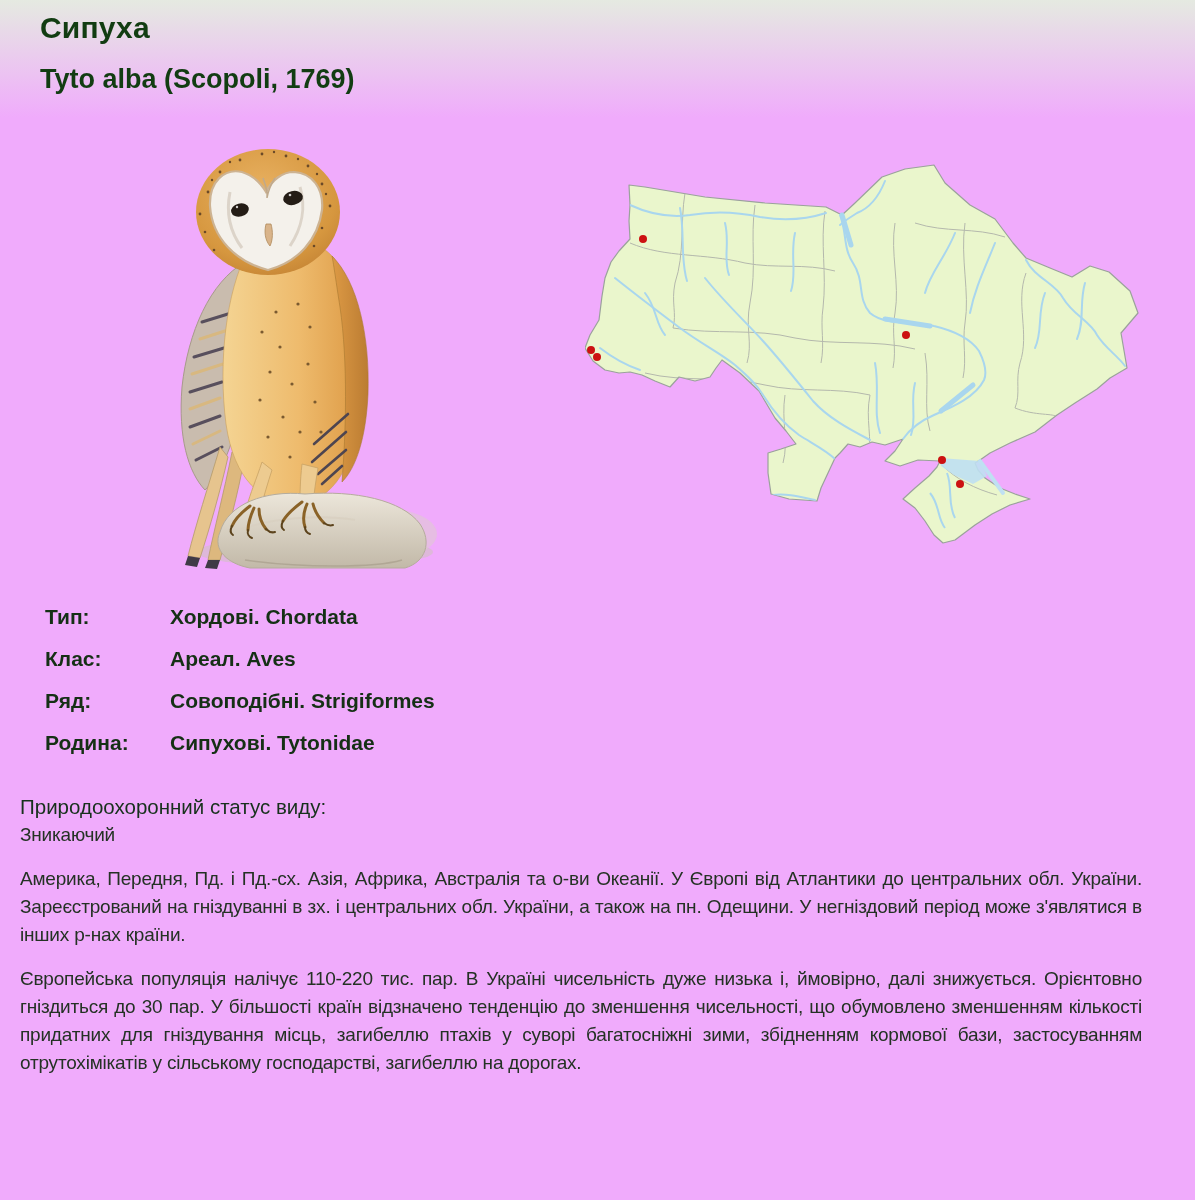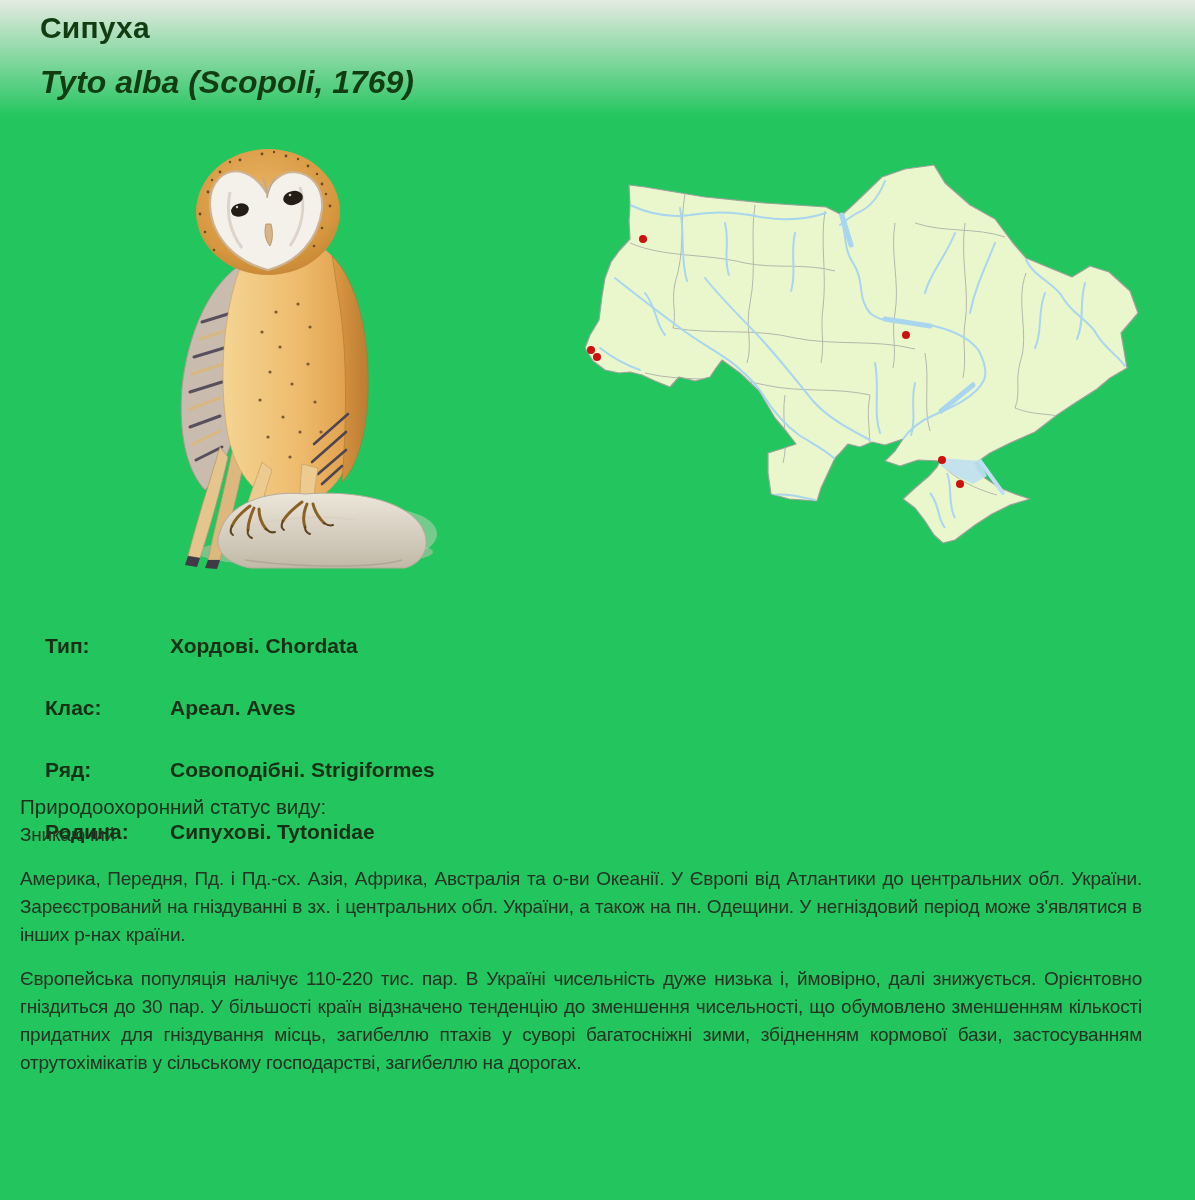--- a/index.html
+++ b/index.html
@@ -12,45 +12,45 @@
     --water-fill:#bfe0f2;
     --mapborder:#aeb1a9;
     --coast:#9aa29b;
     --dot-color:#cc1111;
   }
   *{margin:0;padding:0;box-sizing:border-box;}
   html,body{background:#fff;}
   #page{
     position:relative;
     width:1195px;height:1200px;
-    background:#22c55e;
+    background:#f0abfc;
     overflow:hidden;
     font-family:"Liberation Sans","DejaVu Sans",sans-serif;
     color:var(--body-color);
   }
   #topgrad{
     position:absolute;left:0;top:0;width:1195px;height:118px;
     background:linear-gradient(to bottom,var(--bg-top) 0%, rgba(255,255,255,0) 100%);
   }
   .title{
     position:absolute;left:40px;top:11px;
     font-size:30px;font-weight:bold;color:var(--title-color);
     letter-spacing:.2px;
   }
   .latin{
     position:absolute;left:40px;top:64px;
-    font-size:32px;font-weight:bold;font-style:italic;color:var(--title-color);
+    font-size:27px;font-weight:bold;color:var(--title-color);
   }
   #owl-illustration{position:absolute;left:150px;top:132px;width:290px;height:440px;}
   #range-map{position:absolute;left:585px;top:163px;width:556px;height:383px;}
   #taxonomy{
     position:absolute;left:45px;top:596px;width:520px;
     font-size:21px;font-weight:bold;color:#153015;
   }
-  .tax-row{display:flex;height:42px;align-items:flex-end;margin-top:20px;}
+  .tax-row{display:flex;height:42px;align-items:center;}
   .tax-label{width:125px;flex:0 0 125px;}
   .tax-value{flex:1;}
   #textcol{
     position:absolute;left:20px;top:777px;width:1122px;
     font-size:19px;line-height:28px;letter-spacing:-0.2px;
   }
   .intro{
     text-align:justify;
     text-align-last:justify;
   }

